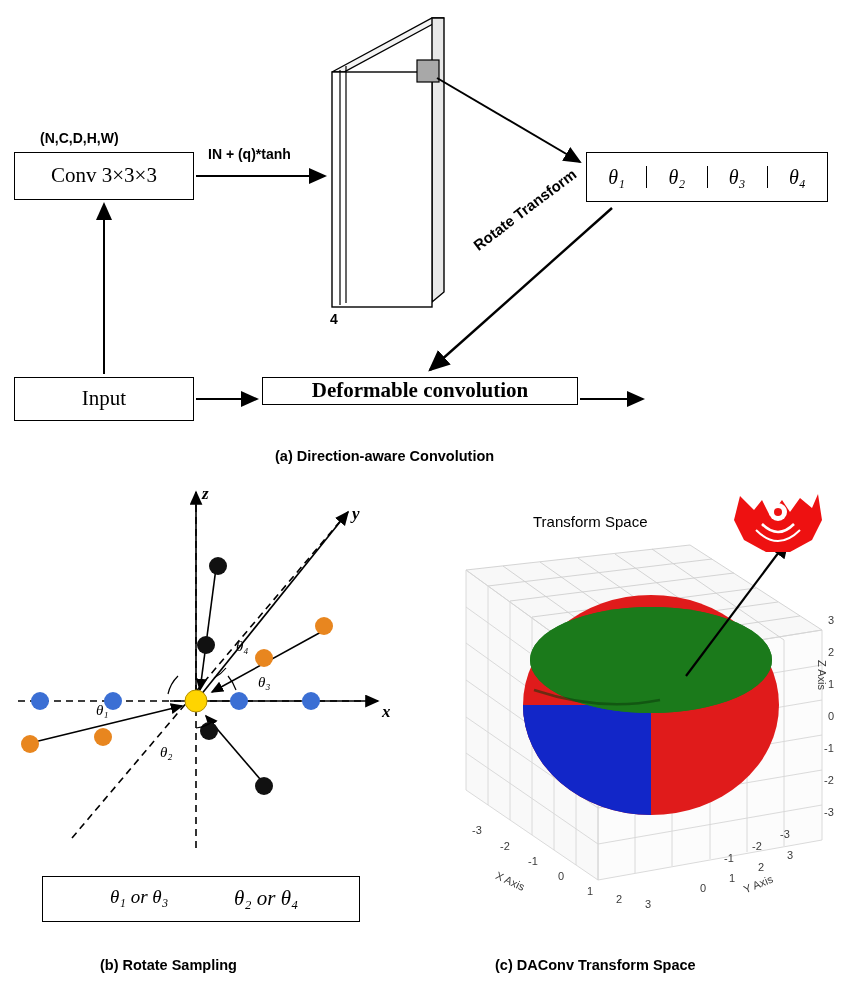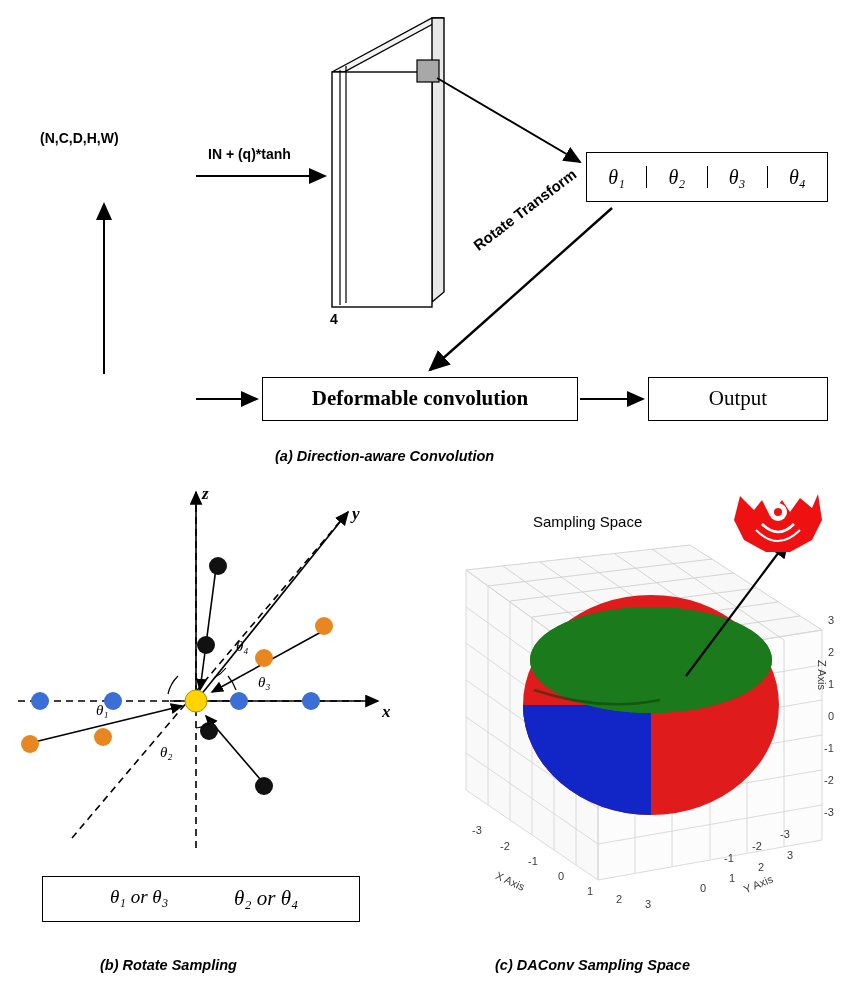--- a/index.html
+++ b/index.html
@@ -75,41 +75,40 @@
     border-right: 1.6px solid #000;
     font-size: 20px;
     font-style: italic;
   }
   #theta-table .cell:last-child { border-right: none; }
   #input-box {
     left: 14px; top: 377px; width: 180px; height: 44px;
     font-size: 21px;
   }
   #deform-box {
-    left: 262px; top: 377px; width: 316px; height: 44px;
+    left: 262px; top: 377px; width: 316px; height: 28px;
     font-size: 21px; font-weight: bold;
   }
   #output-box {
     left: 648px; top: 377px; width: 180px; height: 44px;
     font-size: 21px;
   }
   #rotate-label {
     left: 470px; top: 240px;
     font-size: 15px; font-weight: bold;
     font-family: "Liberation Sans", sans-serif;
     transform: rotate(-37deg);
     transform-origin: left top;
   }
   .caption {
     position: absolute;
     font-size: 14.5px;
     font-weight: bold;
     font-family: "Liberation Sans", sans-serif;
     white-space: nowrap;
-    font-style: italic;
   }
   #cap-a { left: 275px; top: 448px; }
   #cap-b { left: 100px; top: 957px; }
   #cap-c { left: 495px; top: 957px; }
   
   .axis-name {
     position: absolute;
     font-size: 17px;
     font-style: italic;
     font-weight: bold;
@@ -299,55 +298,56 @@
         <circle cx="778" cy="512" r="9" fill="#ffffff"></circle>
         <circle cx="778" cy="512" r="4" fill="#ee1111"></circle>
         <path d="M762,524 q16,16 32,0" stroke="#ffffff" stroke-width="2.5" fill="none"></path>
         <path d="M756,530 q22,22 44,0" stroke="#ffffff" stroke-width="2" fill="none"></path>
       </g>
     </g>
   </svg>
 
   <div class="lbl bold" id="shape-label">(N,C,D,H,W)</div>
 
+  <div class="box" id="conv-box">Conv 3×3×3</div>
 
   <div class="lbl" id="in-tanh-label">IN + (q)*tanh</div>
 
   <div class="lbl" id="four-label">4</div>
 
   <div class="box" id="theta-table">
     <div class="cell">θ₁</div>
     <div class="cell">θ₂</div>
     <div class="cell">θ₃</div>
     <div class="cell">θ₄</div>
   </div>
 
   <div class="lbl" id="rotate-label">Rotate Transform</div>
 
+  <div class="box" id="input-box">Input</div>
   <div class="box" id="deform-box">Deformable convolution</div>
-  <div class="box" id="output-box">Output</div>
 
   <div class="caption" id="cap-a">(a) Direction-aware Convolution</div>
 
   <div class="axis-name" style="left:202px; top:484px;">z</div>
   <div class="axis-name" style="left:352px; top:504px;">y</div>
   <div class="axis-name" style="left:382px; top:702px;">x</div>
 
   <div class="theta-lbl" style="left:96px; top:702px;">θ₁</div>
   <div class="theta-lbl" style="left:160px; top:744px;">θ₂</div>
   <div class="theta-lbl" style="left:258px; top:674px;">θ₃</div>
   <div class="theta-lbl" style="left:236px; top:638px;">θ₄</div>
 
   <div class="box" id="legend-box"></div>
   <div class="theta-lbl" style="left:110px; top:886px; font-size:19px;">θ₁ or θ₃</div>
   <div class="theta-lbl" style="left:234px; top:886px; font-size:21px;">θ₂ or θ₄</div>
 
   <div class="caption" id="cap-b">(b) Rotate Sampling</div>
 
-  <div class="lbl" id="sampling-title">Sampling Space</div>
+  <div class="lbl" id="sampling-title">Transform Space</div>
 
   <div class="axis3d" style="left:472px; top:824px;">-3</div>
   <div class="axis3d" style="left:500px; top:840px;">-2</div>
   <div class="axis3d" style="left:528px; top:855px;">-1</div>
   <div class="axis3d" style="left:558px; top:870px;">0</div>
   <div class="axis3d" style="left:587px; top:885px;">1</div>
   <div class="axis3d" style="left:616px; top:893px;">2</div>
   <div class="axis3d" style="left:645px; top:898px;">3</div>
   <div class="axis3d" style="left:495px; top:875px; transform:rotate(25deg);">X Axis</div>
 
@@ -362,15 +362,15 @@
 
   <div class="axis3d" style="left:828px; top:614px;">3</div>
   <div class="axis3d" style="left:828px; top:646px;">2</div>
   <div class="axis3d" style="left:828px; top:678px;">1</div>
   <div class="axis3d" style="left:828px; top:710px;">0</div>
   <div class="axis3d" style="left:824px; top:742px;">-1</div>
   <div class="axis3d" style="left:824px; top:774px;">-2</div>
   <div class="axis3d" style="left:824px; top:806px;">-3</div>
   <div class="axis3d" style="left:828px; top:660px; transform:rotate(90deg); transform-origin:left top;">Z Axis</div>
 
-  <div class="caption" id="cap-c">(c) DAConv Sampling Space</div>
+  <div class="caption" id="cap-c">(c) DAConv Transform Space</div>
 
 </div>
 
 </body></html>

